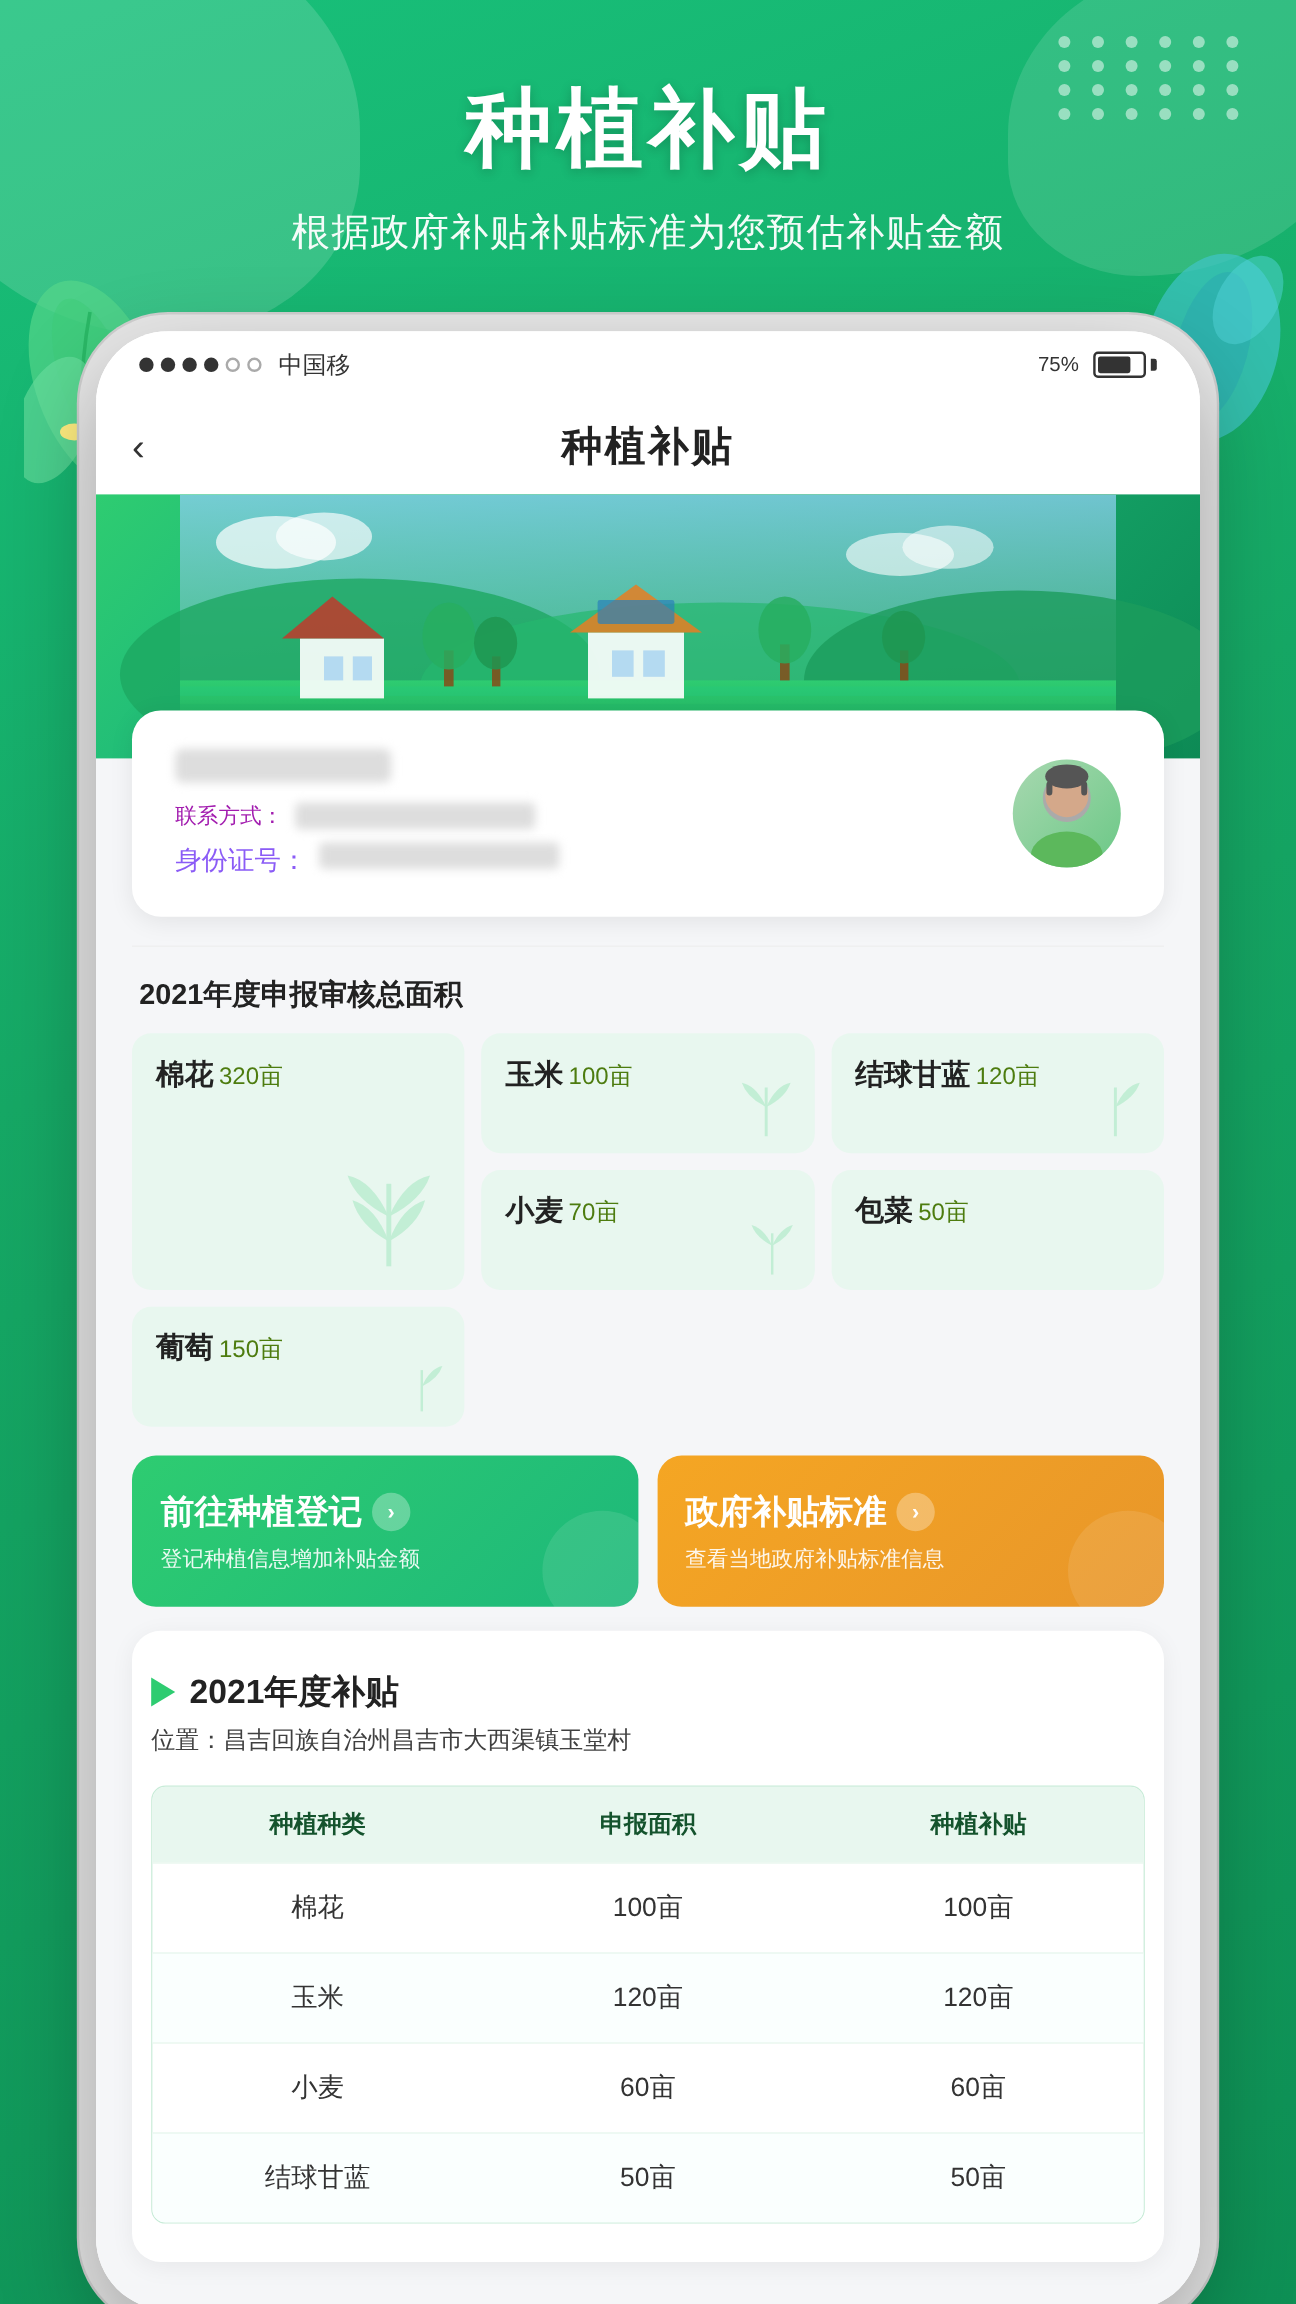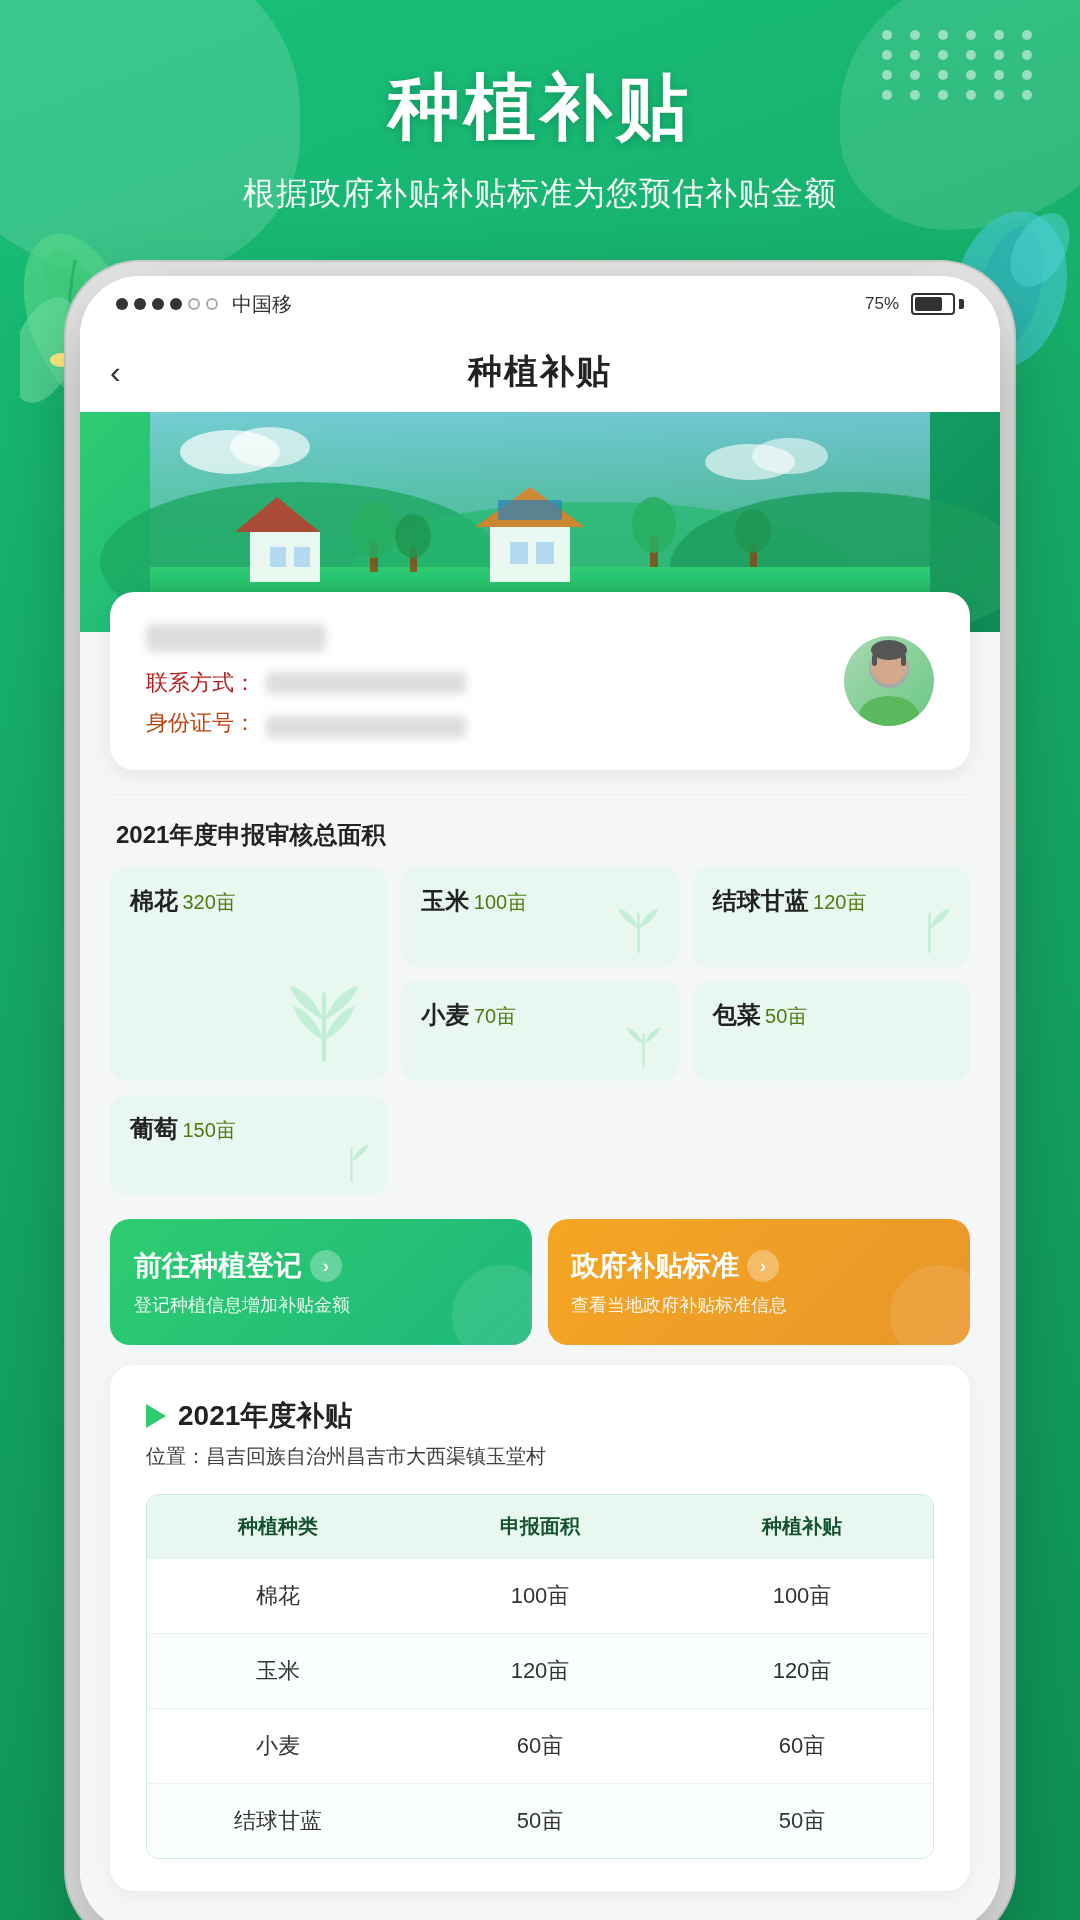--- a/index.html
+++ b/index.html
@@ -220,32 +220,32 @@
     }
     .user-name-blur {
       width: 180px;
       height: 28px;
       background: #ddd;
       border-radius: 6px;
       margin-bottom: 16px;
       filter: blur(4px);
     }
     .user-contact {
-      font-size: 22px;
-      color: #b91c1c;
+      font-size: 18px;
+      color: #a21caf;
       margin-bottom: 10px;
       display: flex;
       align-items: center;
       gap: 10px;
     }
     .user-id {
       font-size: 22px;
-      color: #c2410c;
-      display: flex;
-      align-items: flex-end;
+      color: #8b5cf6;
+      display: flex;
+      align-items: flex-start;
       gap: 10px;
     }
     .blur-text {
       display: inline-block;
       width: 200px;
       height: 22px;
       background: #ddd;
       border-radius: 4px;
       filter: blur(4px);
       vertical-align: middle;
@@ -367,21 +367,21 @@
       bottom: -20px;
       width: 100px; height: 100px;
       background: rgba(255,255,255,0.1);
       border-radius: 50%;
     }
 
     
     .subsidy-card {
       background: #fff;
       border-radius: 24px;
-      padding: 32px 36px;
+      padding: 32px 16px;
       margin-top: 20px;
       box-shadow: 0 4px 20px rgba(0,0,0,0.06);
     }
     .subsidy-header {
       display: flex;
       align-items: center;
       gap: 12px;
       margin-bottom: 8px;
     }
     .triangle-icon {

